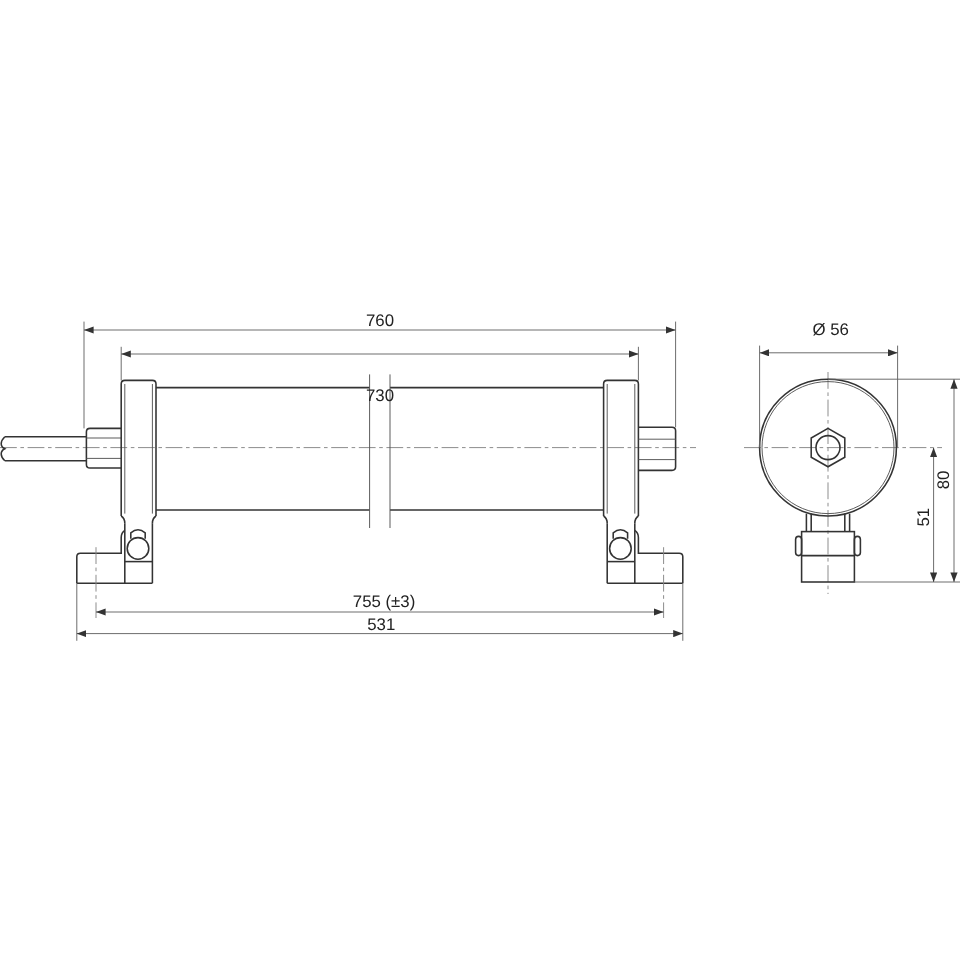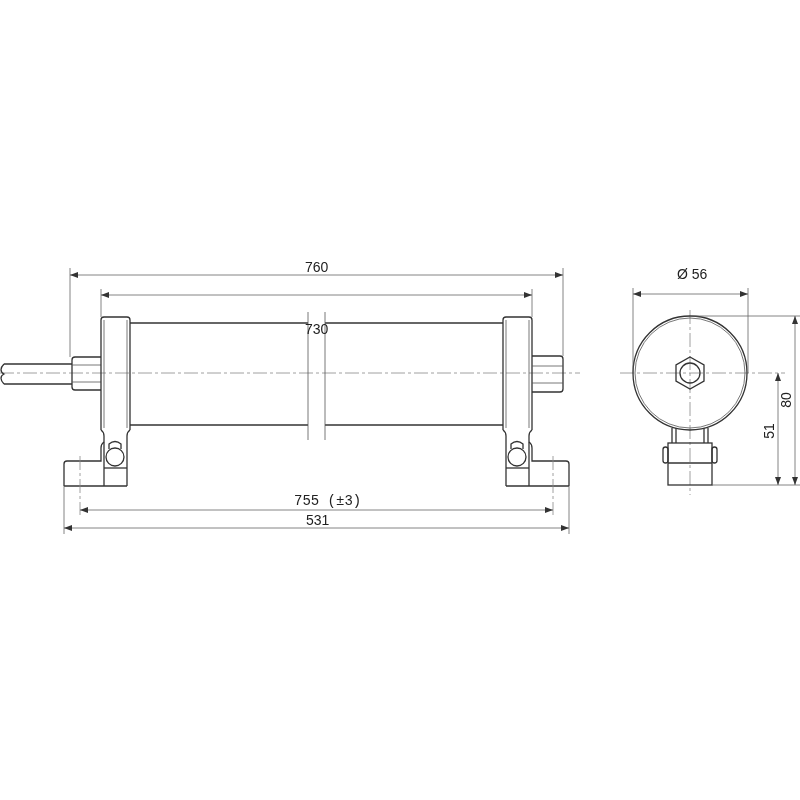--- a/index.html
+++ b/index.html
@@ -149,18 +149,18 @@
       </g>
 
       <g>
         <line class="dim" x1="778" y1="373" x2="778" y2="485" marker-start="url(#arr)" marker-end="url(#arr)"></line>
       </g>
     </g>
   </svg>
 
   <div class="dim-label" style="left:305px; top:260px;">760</div>
   <div class="dim-label" style="left:305px; top:280px;margin-top:42px;">730</div>
-  <div class="dim-label" style="left:294px; top:494px;font-family:Liberation Mono, monospace;">755 (±3)</div>
+  <div class="dim-label" style="left:294px; top:494px;">755 (±3)</div>
   <div class="dim-label" style="left:306px; top:513px;">531</div>
   <div class="dim-label" style="left:677px; top:267px;">Ø 56</div>
   <div class="dim-label vert" style="left:778px; top:393px;">80</div>
   <div class="dim-label vert" style="left:761px; top:424px;">51</div>
 </div>
 
 </body></html>

